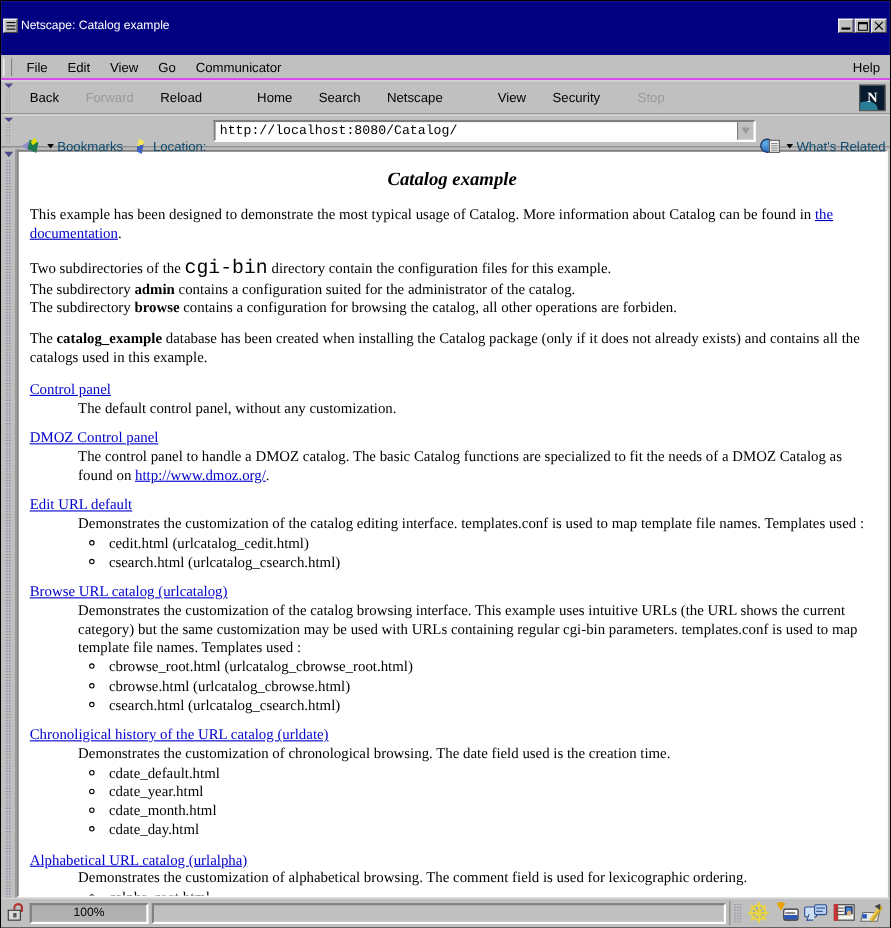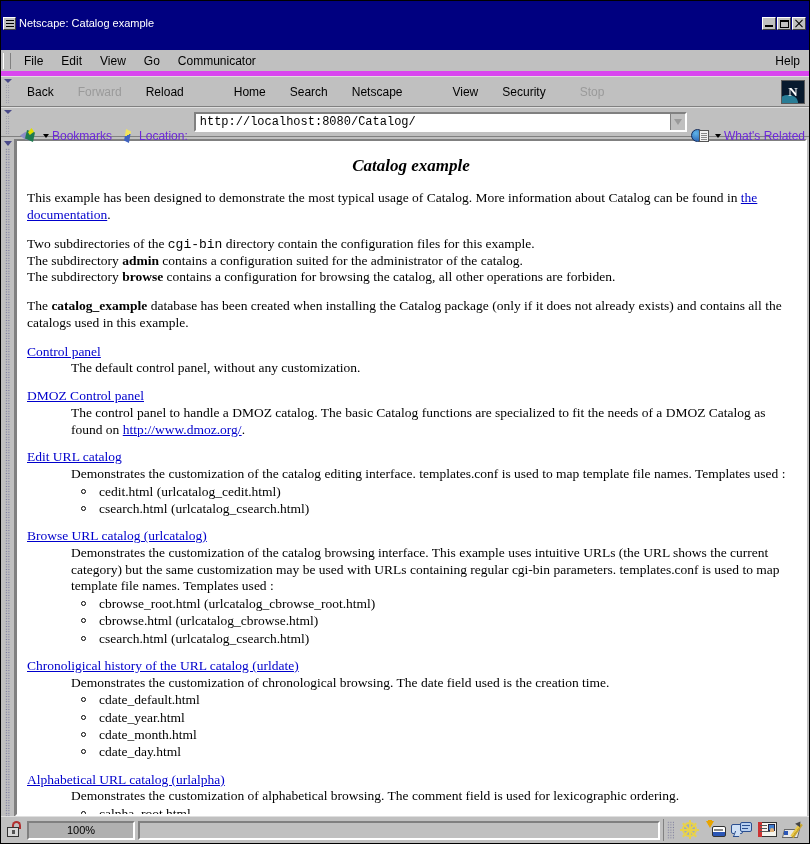--- a/index.html
+++ b/index.html
@@ -67,21 +67,21 @@
   }
   .tb-btn .cl-a { transform: rotate(45deg); }
   .tb-btn .cl-b { transform: rotate(-45deg); }
 
   
   .menubar {
     height: 21px;
     background: #c0c0c0;
     display: flex; align-items: center;
     flex: 0 0 auto;
-    border-bottom: 5px solid #d946ef;
+    border-bottom: 2px solid #d946ef;
     position: relative;
   }
   .menubar .grip-left {
     width: 6px; height: 16px; margin-left: 2px; margin-right: 4px;
     border-left: 1px solid #fff; border-right: 1px solid #808080;
   }
   .menu-item {
     font-size: 12px; color: #000; padding: 2px 9px; cursor: default;
     font-family: "Liberation Sans", sans-serif;
   }
@@ -140,21 +140,21 @@
     content: ""; position: absolute; left: -4px; bottom: -6px;
     width: 20px; height: 14px; border-radius: 50%;
     background: #2f8fa8; opacity: .85;
   }
   .netscape-logo span { position: relative; z-index: 2; }
 
   
   .loc-toolbar { height: 28px; }
   .loc-btn {
     display: flex; align-items: center; gap: 3px;
-    font-size: 12px; color: #6d28d9; padding: 0 4px; cursor: default;
+    font-size: 12px; color: #0c4a6e; padding: 0 4px; cursor: default;
     white-space: nowrap;
     font-family: "Liberation Sans", sans-serif;
     margin-top: 28px;
   }
   .bm-icon { width: 20px; height: 18px; position: relative; flex: 0 0 auto; }
   .bm-icon .b1 { position:absolute; left:1px; top:5px; width:12px; height:9px;
     background:#8c8cc8; clip-path: polygon(0 40%, 45% 0, 100% 25%, 100% 100%, 40% 80%); }
   .bm-icon .b2 { position:absolute; left:6px; top:3px; width:10px; height:12px;
     background:#1f7a4f; clip-path: polygon(20% 0, 100% 20%, 80% 100%, 0 70%); }
   .bm-icon .b3 { position:absolute; left:9px; top:1px; width:6px; height:7px; background:#e0e000;
@@ -255,21 +255,21 @@
     font-size: 17px;
     font-weight: bold;
     margin: 8px 0 14px 0;
     font-family: "Liberation Serif", serif;
     font-style: italic;
   }
   .doc p { margin: 0 0 12px 0; }
   .doc p.tight { margin: 0; }
   .doc .blockgap { height: 12px; }
   a.link { color: #0000cc; text-decoration: underline; }
-  .tt { font-family: "Liberation Mono", monospace; font-size: 13px; }
+  .tt { font-family: "Liberation Mono", monospace; font-size: 18px; }
   .b { font-weight: bold; }
   .entry { margin-bottom: 11px; }
   .entry-desc {
     margin: 0 0 0 44px;
   }
   ul.circle {
     list-style: none;
     margin: 0 0 0 44px;
     padding: 0;
   }
@@ -558,21 +558,21 @@
           <a class="link" href="#">Control panel</a>
           <div class="entry-desc">The default control panel, without any customization.</div>
         </div>
 
         <div class="entry">
           <a class="link" href="#">DMOZ Control panel</a>
           <div class="entry-desc"><span>The control panel to handle a DMOZ catalog. The basic Catalog functions are specialized to fit the needs of a DMOZ Catalog as found on </span><a class="link" href="#">http://www.dmoz.org/</a><span>.</span></div>
         </div>
 
         <div class="entry">
-          <a class="link" href="#">Edit URL catalog</a>
+          <a class="link" href="#">Edit URL default</a>
           <div class="entry-desc">Demonstrates the customization of the catalog editing interface. templates.conf is used to map template file names. Templates used :</div>
           <ul class="circle">
             <li>cedit.html (urlcatalog_cedit.html)</li>
             <li>csearch.html (urlcatalog_csearch.html)</li>
           </ul>
         </div>
 
         <div class="entry">
           <a class="link" href="#">Browse URL catalog (urlcatalog)</a>
           <div class="entry-desc">Demonstrates the customization of the catalog browsing interface. This example uses intuitive URLs (the URL shows the current category) but the same customization may be used with URLs containing regular cgi-bin parameters. templates.conf is used to map template file names. Templates used :</div>

